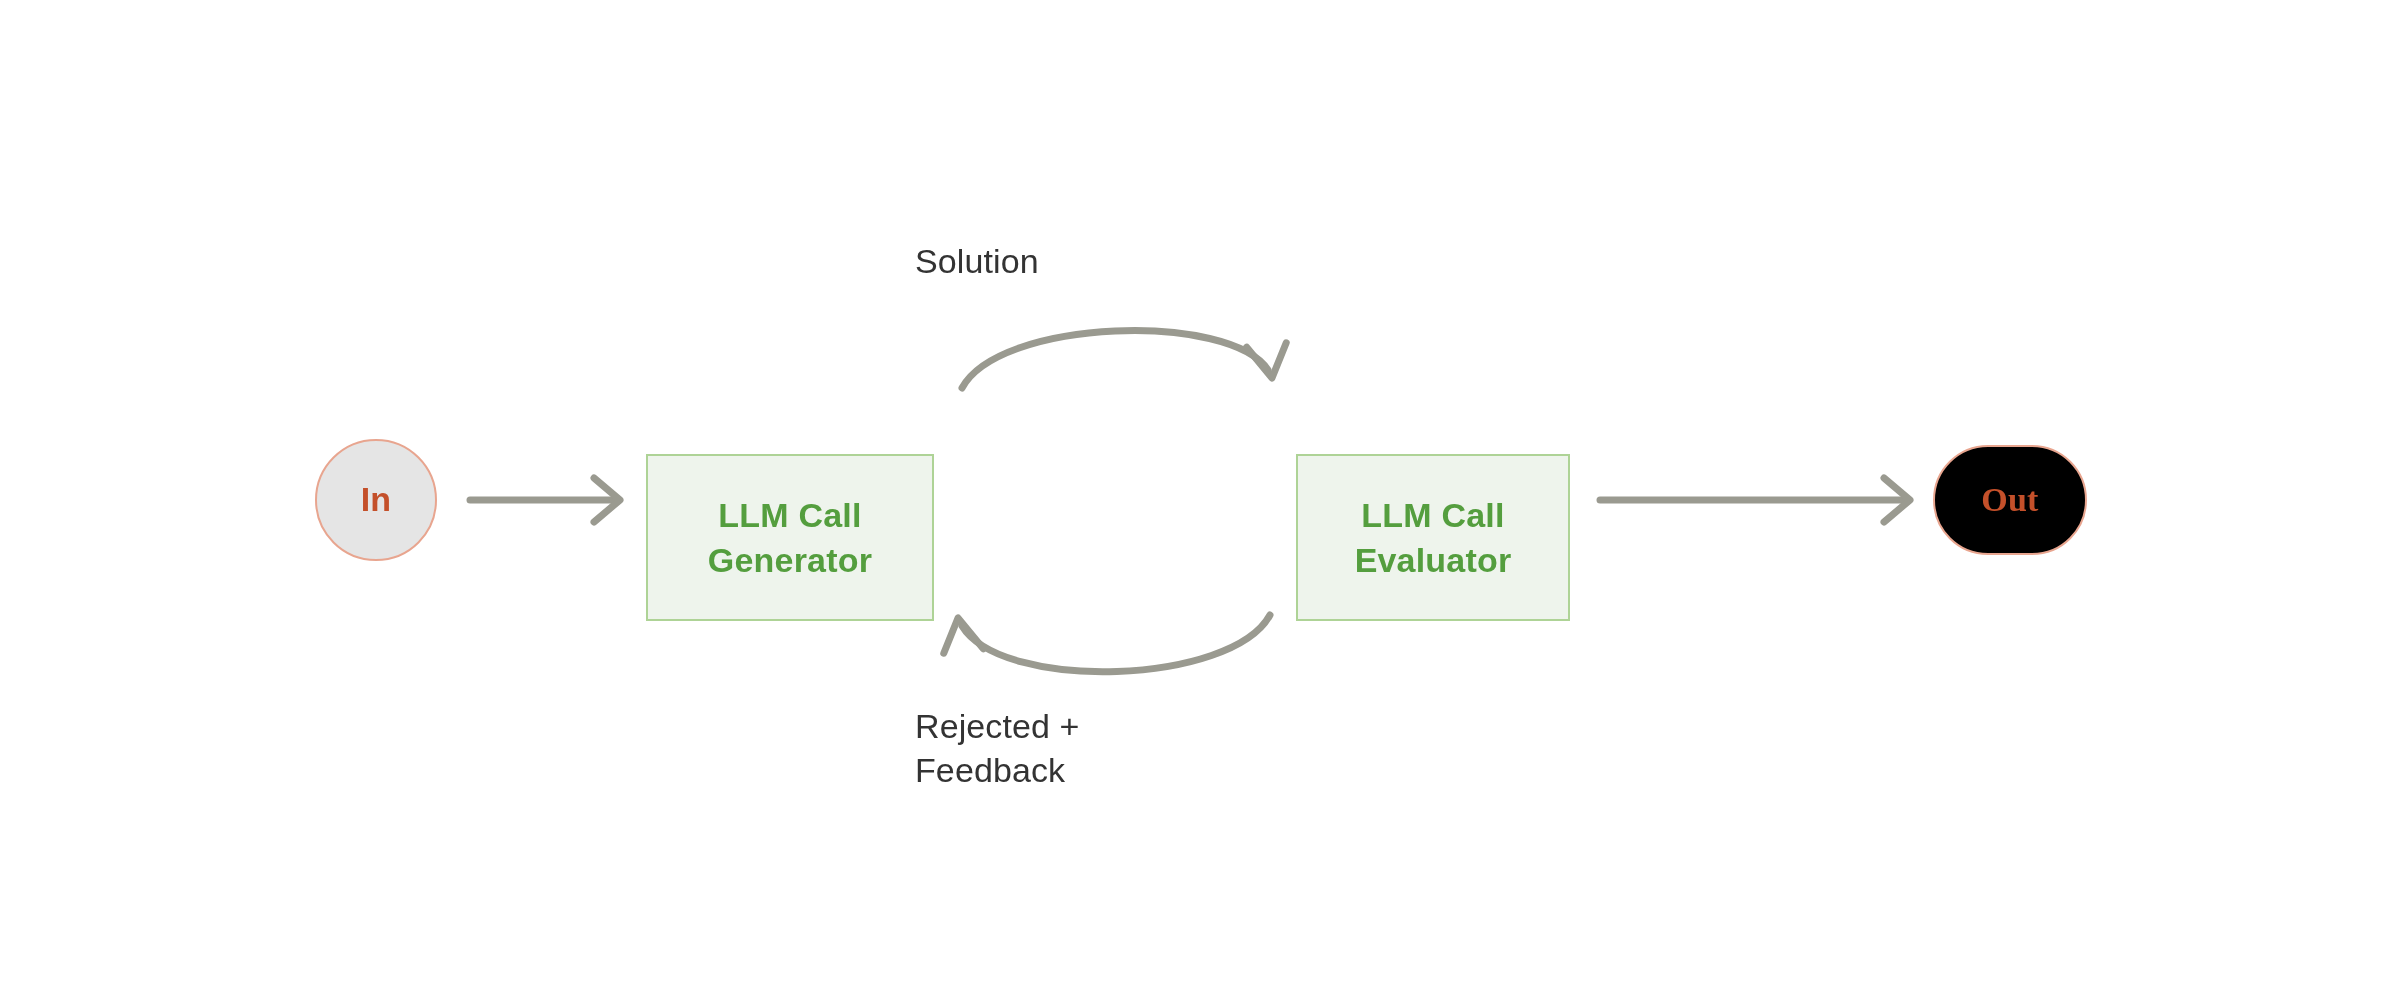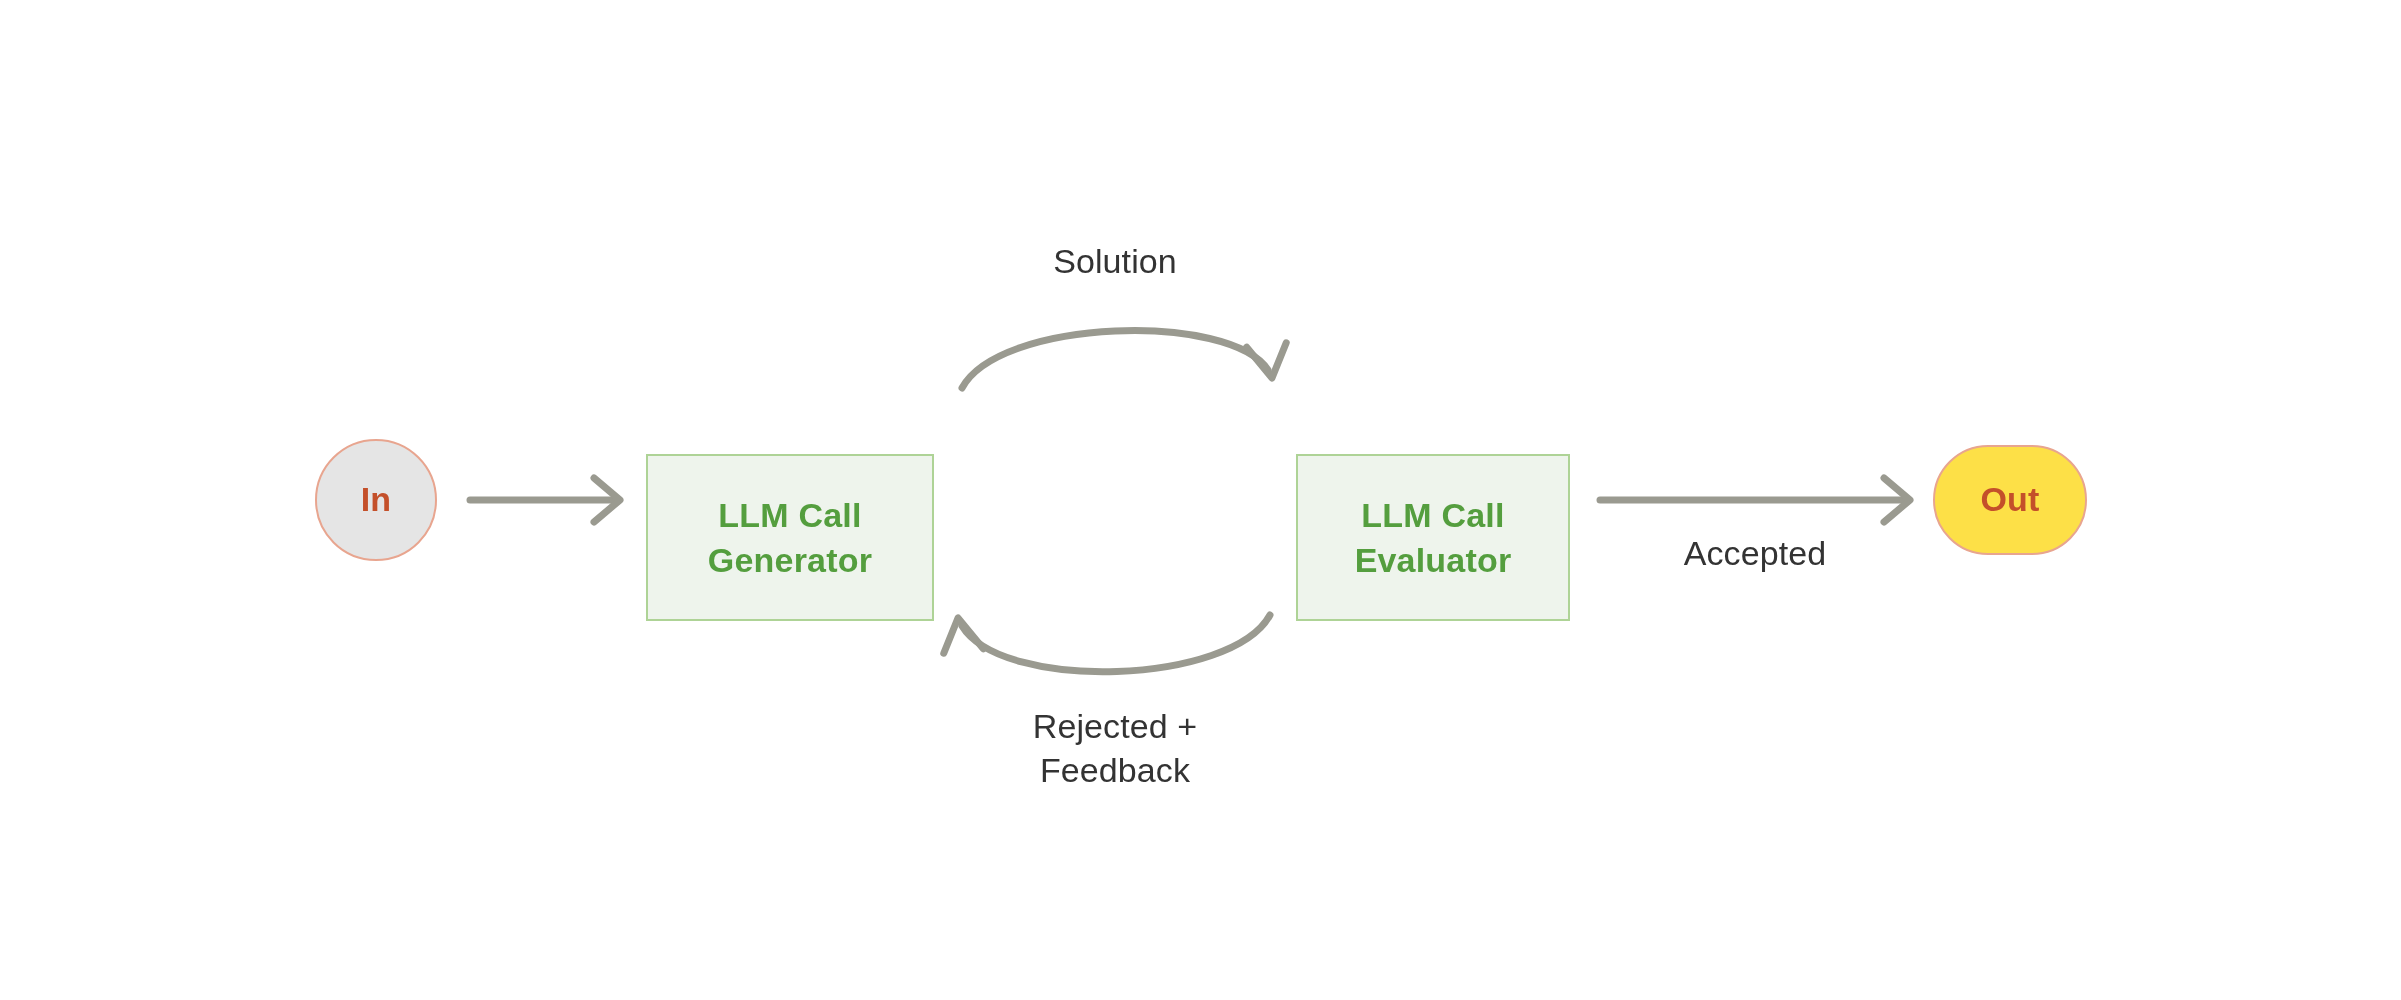--- a/index.html
+++ b/index.html
@@ -43,22 +43,23 @@
     border-radius: 50%;
     background: #e5e5e5;
     border: 2px solid #e8a58f;
   }
   #node-out {
     left: 1933px;
     top: 445px;
     width: 154px;
     height: 110px;
     border-radius: 55px;
-    background: #fde047;
+    background: #000000;
     border: 2px solid #e8a58f;
+    font-family: Liberation Serif, serif;
   }
   .terminal-label {
     font-size: 34px;
     font-weight: 700;
     color: #c4502a;
     letter-spacing: 0.2px;
     line-height: 1.1;
   }
   .process-box {
     background: #eef4ec;
@@ -85,21 +86,21 @@
     letter-spacing: 0.2px;
     white-space: pre-line;
   }
   
   .edge-label {
     position: absolute;
     font-size: 34px;
     font-weight: 400;
     color: #333333;
     line-height: 1.28;
-    text-align: center;
+    text-align: left;
     white-space: pre-line;
     letter-spacing: 0.1px;
   }
   #label-solution {
     left: 915px;
     top: 240px;
     width: 400px;
   }
   #label-rejected {
     left: 915px;
@@ -156,15 +157,14 @@
 
   <div class="node" id="node-out">
     <span class="terminal-label">Out</span>
   </div>
 
   <div class="edge-label" id="label-solution">Solution</div>
 
   <div class="edge-label" id="label-rejected">Rejected +
 Feedback</div>
 
-  <div class="edge-label" id="label-accepted">Accepted</div>
 
 </div>
 
 </body></html>

